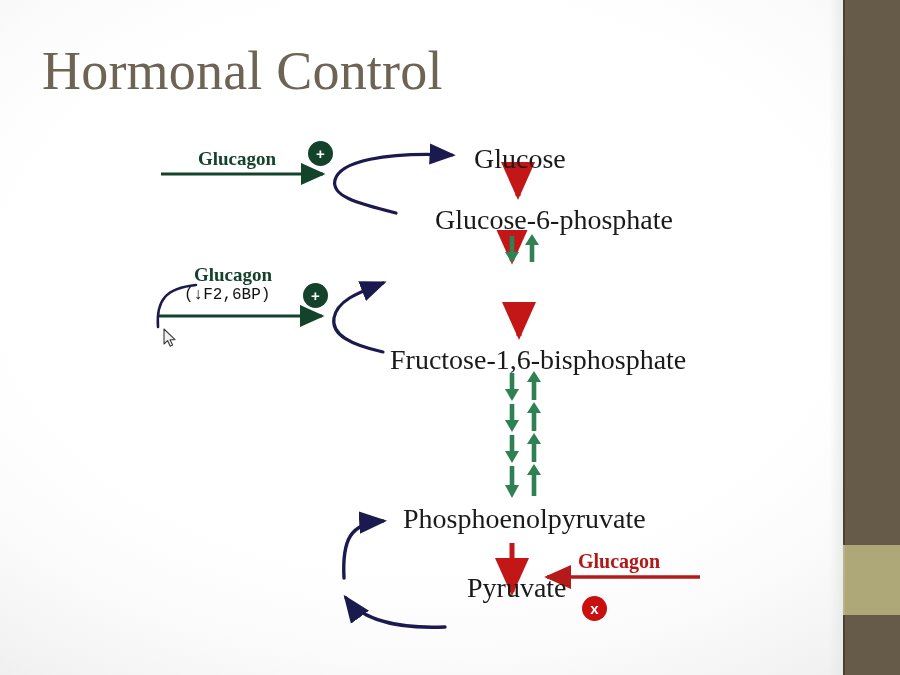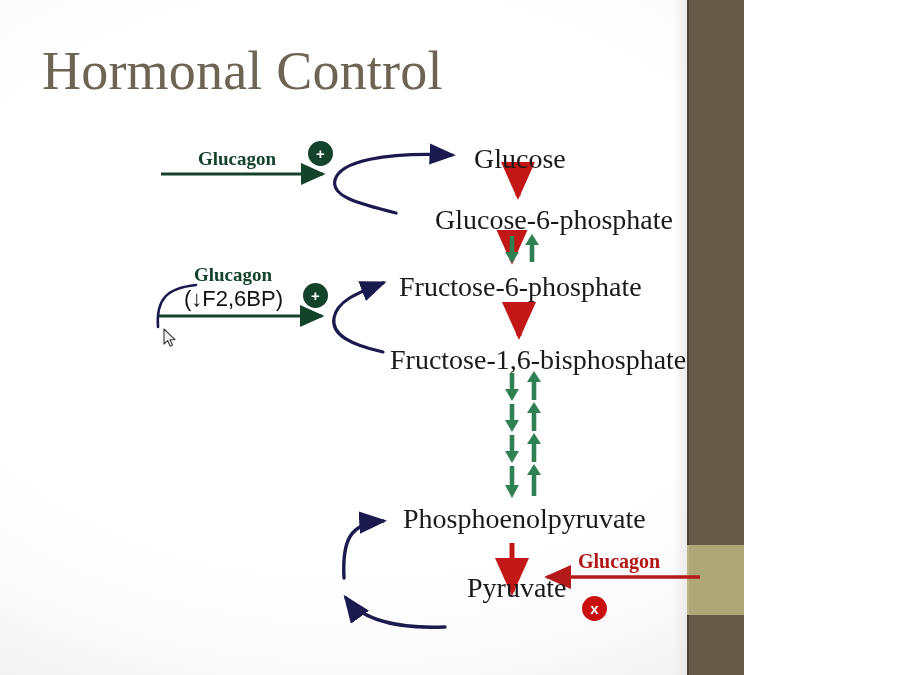--- a/index.html
+++ b/index.html
@@ -2,21 +2,21 @@
 <html><head>
 <meta charset="utf-8">
 <style>
   html, body {
     margin: 0;
     padding: 0;
     background: #ffffff;
   }
   #slide {
     position: relative;
-    width: 744px;
+    width: 900px;
     height: 675px;
     overflow: hidden;
     font-family: "Liberation Serif", "DejaVu Serif", serif;
     background:
       radial-gradient(ellipse 760px 520px at 47% 42%, #ffffff 0%, #ffffff 55%, #fbfbfb 72%, #f2f2f2 90%, #ebebeb 100%);
   }
   
   .railTop, .railMid, .railBot {
     position: absolute;
     right: 0;
@@ -80,24 +80,24 @@
   .hormone-red {
     position: absolute;
     font-size: 20px;
     font-weight: bold;
     color: #b21818;
     white-space: nowrap;
     font-family: "Liberation Serif", "DejaVu Serif", serif;
   }
   .subnote {
     position: absolute;
-    font-size: 22px;
+    font-size: 16px;
     color: #121212;
     white-space: nowrap;
-    font-family: Liberation Sans, sans-serif;
+    font-family: Liberation Mono, monospace;
   }
   
   .badge {
     position: absolute;
     width: 25px;
     height: 25px;
     border-radius: 50%;
     color: #ffffff;
     font-size: 15px;
     font-weight: bold;
@@ -218,21 +218,20 @@
     <g>
       <path d="M344,578 C342,540 350,523 383,521" fill="none" stroke="#1b1a4e" stroke-width="3.4" stroke-linecap="round" marker-end="url(#ah-navy)"></path>
     </g>
     <g>
       <path d="M445,627 C398,629 362,620 346,598" fill="none" stroke="#1b1a4e" stroke-width="3.4" stroke-linecap="round" marker-end="url(#ah-navy)"></path>
     </g>
   </svg>
 
   <div class="node" style="left:474px; top:143px;">Glucose</div>
   <div class="node" style="left:399px; top:204px;margin-left:36px;">Glucose-6-phosphate</div>
-  <div class="node" style="left:399px; top:271px;">Fructose-6-phosphate</div>
   <div class="node" style="left:390px; top:344px;">Fructose-1,6-bisphosphate</div>
   <div class="node" style="left:403px; top:487px;margin-top:16px;">Phosphoenolpyruvate</div>
   <div class="node" style="left:467px; top:572px;">Pyruvate</div>
 
   <div class="hormone-green" style="left:198px; top:148px;">Glucagon</div>
 
   <div class="hormone-green" style="left:194px; top:264px;">Glucagon</div>
   <div class="subnote" style="left:184px; top:286px;">(↓F2,6BP)</div>
 
   <div class="hormone-red" style="left:578px; top:550px;">Glucagon</div>

